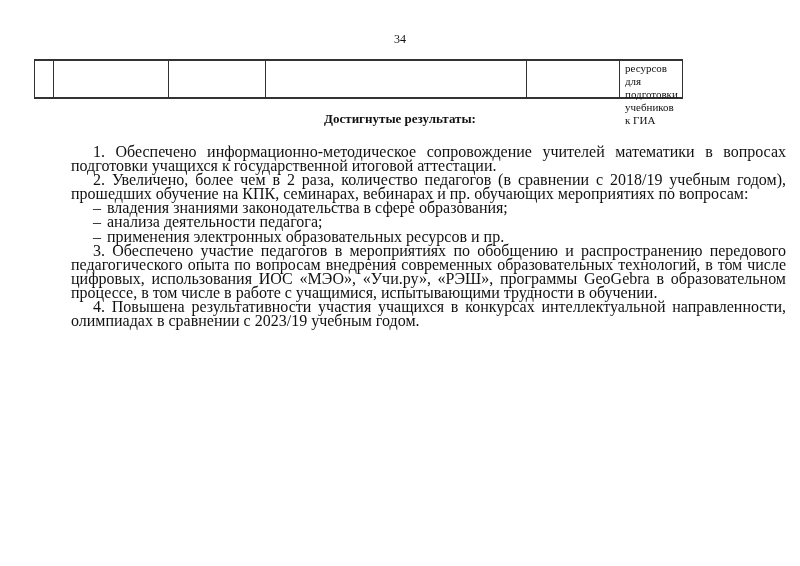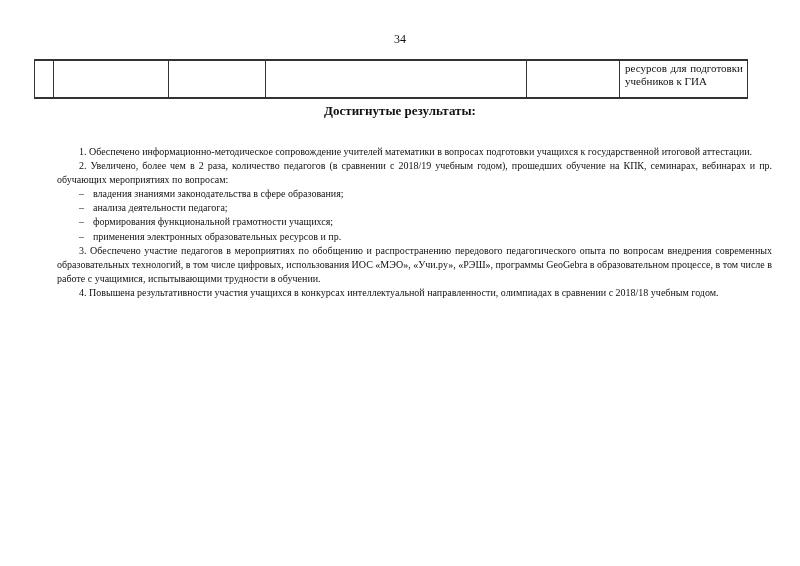--- a/index.html
+++ b/index.html
@@ -1,33 +1,33 @@
 <!DOCTYPE html>
 <html><head>
 <meta charset="utf-8">
 <style>
   html, body { margin: 0; padding: 0; background: #ffffff; }
   body { width: 800px; height: 566px; position: relative; overflow: hidden;
          font-family: "Liberation Serif", "DejaVu Serif", serif; color: #111; }
   .page-number { position: absolute; top: 32px; left: 0; width: 800px; text-align: center; font-size: 12px; }
-  .tbl { position: absolute; left: 34px; top: 59px; width: 714px; height: 40px;
+  .tbl { position: absolute; left: 34px; top: 59px; width: 649px; height: 40px;
          border-top: 2px solid #333; border-bottom: 2px solid #333; border-left: 1px solid #333; border-right: 1px solid #333;
          box-sizing: border-box; display: flex; }
   .tbl .cell { height: 100%; box-sizing: border-box; border-right: 1.5px solid #333; }
   .tbl .cell:last-child { border-right: none; }
   .tbl .c1 { width: 19px; }
   .tbl .c2 { width: 115px; }
   .tbl .c3 { width: 97px; }
   .tbl .c4 { width: 261px; }
   .tbl .c5 { width: 93px; }
   .tbl .c6 { flex: 1; padding: 1px 4px 0 5px; font-size: 11px; line-height: 13px; }
   .tbl .c6 .just { text-align: justify; text-align-last: justify; }
-  .heading { position: absolute; top: 103px; left: 0; width: 800px; text-align: center;
+  .heading { position: absolute; top: 111px; left: 0; width: 800px; text-align: center;
              font-weight: bold; font-size: 13px; }
-  .body { position: absolute; top: 145px; left: 57px; width: 715px; font-size: 10px; line-height: 14.1px; }
+  .body { position: absolute; top: 145px; left: 71px; width: 715px; font-size: 16px; line-height: 14.1px; }
   .p { text-indent: 22px; text-align: justify; margin: 0; }
   .b { margin: 0; padding-left: 22px; text-indent: 0; text-align: justify; }
   .b .dash { display: inline-block; width: 14px; }
   .b.wrap { padding-left: 0; text-indent: 22px; }
 </style>
 </head>
 <body>
 
 <div class="page-number">34</div>
 
@@ -47,17 +47,16 @@
   </div>
 </div>
 
 <div class="heading">Достигнутые результаты:</div>
 
 <div class="body">
   <p class="p">1. Обеспечено информационно-методическое сопровождение учителей математики в вопросах подготовки учащихся к государственной итоговой аттестации.</p>
   <p class="p">2. Увеличено, более чем в 2 раза, количество педагогов (в сравнении с 2018/19 учебным годом), прошедших обучение на КПК, семинарах, вебинарах и пр. обучающих мероприятиях по вопросам:</p>
   <p class="b"><span class="dash">–</span><span>владения знаниями законодательства в сфере образования;</span></p>
   <p class="b"><span class="dash">–</span><span>анализа деятельности педагога;</span></p>
-  <p class="b"><span class="dash">–</span><span>формирования функциональной грамотности учащихся;</span></p>
   <p class="b"><span class="dash">–</span><span>применения электронных образовательных ресурсов и пр.</span></p>
   <p class="p">3. Обеспечено участие педагогов в мероприятиях по обобщению и распространению передового педагогического опыта по вопросам внедрения современных образовательных технологий, в том числе цифровых, использования ИОС «МЭО», «Учи.ру», «РЭШ», программы GeoGebra в образовательном процессе, в том числе в работе с учащимися, испытывающими трудности в обучении.</p>
-  <p class="p">4. Повышена результативности участия учащихся в конкурсах интеллектуальной направленности, олимпиадах в сравнении с 2018/18 учебным годом.</p>
+  <p class="p">4. Повышена результативности участия учащихся в конкурсах интеллектуальной направленности, олимпиадах в сравнении с 2023/19 учебным годом.</p>
 </div>
 
 </body></html>

